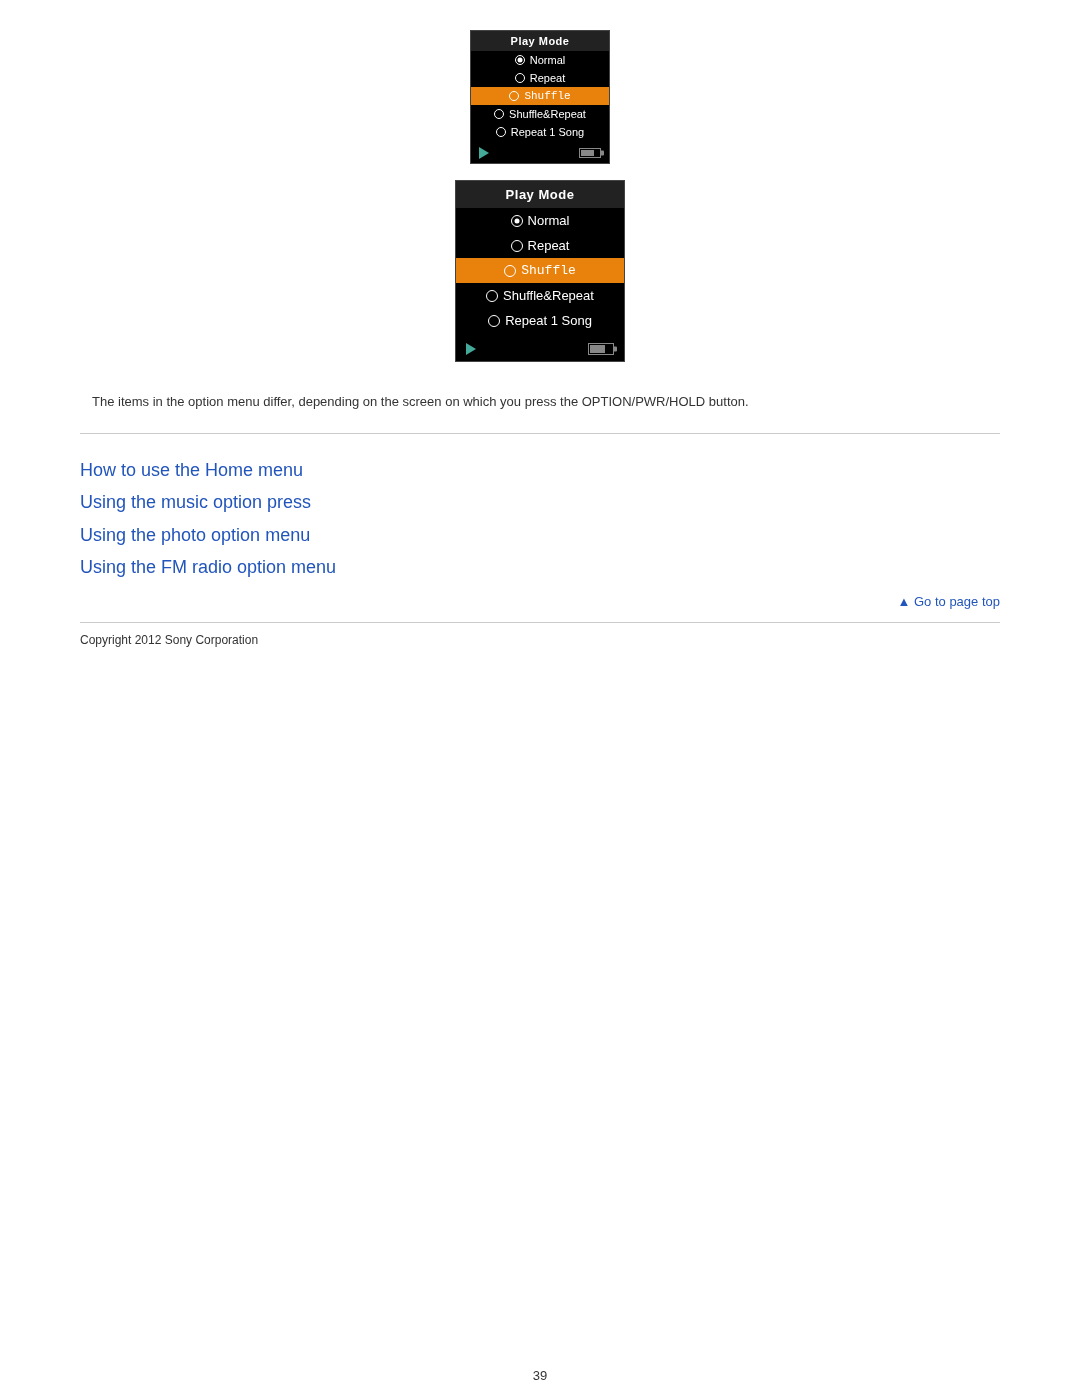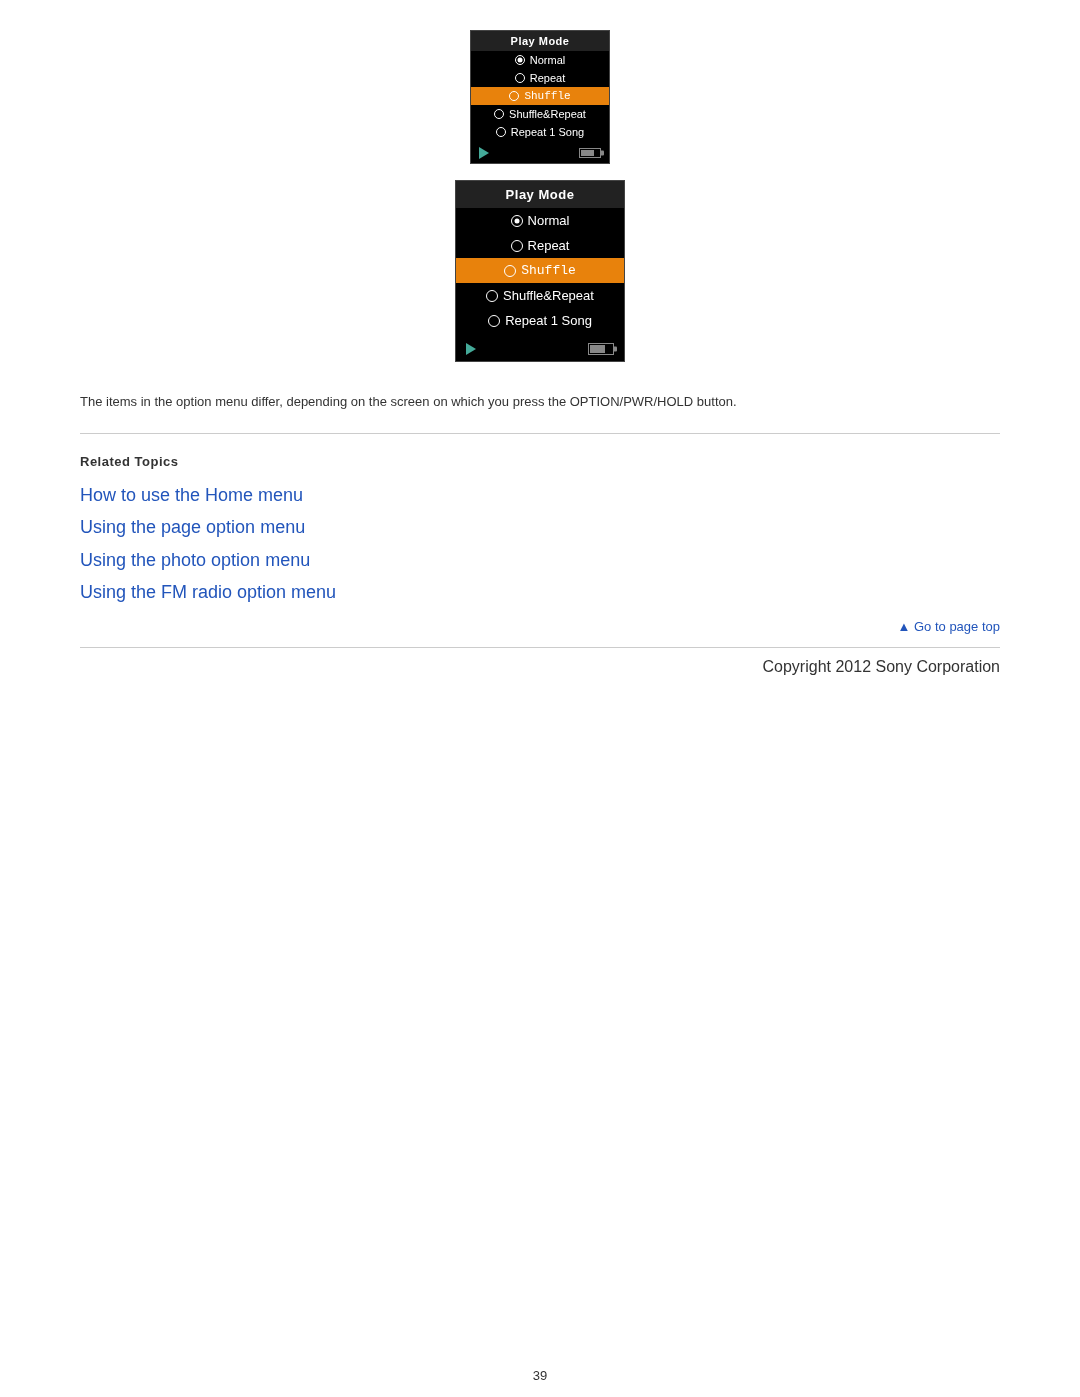--- a/index.html
+++ b/index.html
@@ -122,21 +122,21 @@
       border-radius: 0 1px 1px 0;
     }
 
     .battery-fill {
       background: #888;
       height: 100%;
       width: 70%;
     }
 
     .description-text {
-      margin: 20px 0;
+      margin: 20px 12px;
       line-height: 1.6;
       font-size: 13px;
       color: #333;
     }
 
     .divider {
       border: none;
       border-top: 1px solid #ccc;
       margin: 20px 0;
     }
@@ -175,22 +175,22 @@
       content: '▲ ';
     }
 
     .bottom-divider {
       border: none;
       border-top: 1px solid #ccc;
       margin: 5px 0;
     }
 
     .copyright {
-      text-align: right;
-      font-size: 16px;
+      text-align: left;
+      font-size: 12px;
       color: #333;
       margin-top: 10px;
     }
 
     .page-number {
       position: absolute;
       bottom: 14px;
       left: 50%;
       transform: translateX(-50%);
       font-size: 13px;
@@ -263,23 +263,22 @@
         </div>
       </div>
     </div>
   </div>
 
   <p class="description-text">The items in the option menu differ, depending on the screen on which you press the OPTION/PWR/HOLD button.</p>
 
   <hr class="divider">
 
   <div>
-    <div class="related-topics-label">Related Topics</div>
     <a class="related-link">How to use the Home menu</a>
-    <a class="related-link">Using the page option menu</a>
+    <a class="related-link">Using the music option press</a>
     <a class="related-link">Using the photo option menu</a>
     <a class="related-link">Using the FM radio option menu</a>
   </div>
 
   <div class="go-to-top">
     <a>Go to page top</a>
   </div>
 
   <hr class="bottom-divider">
 

